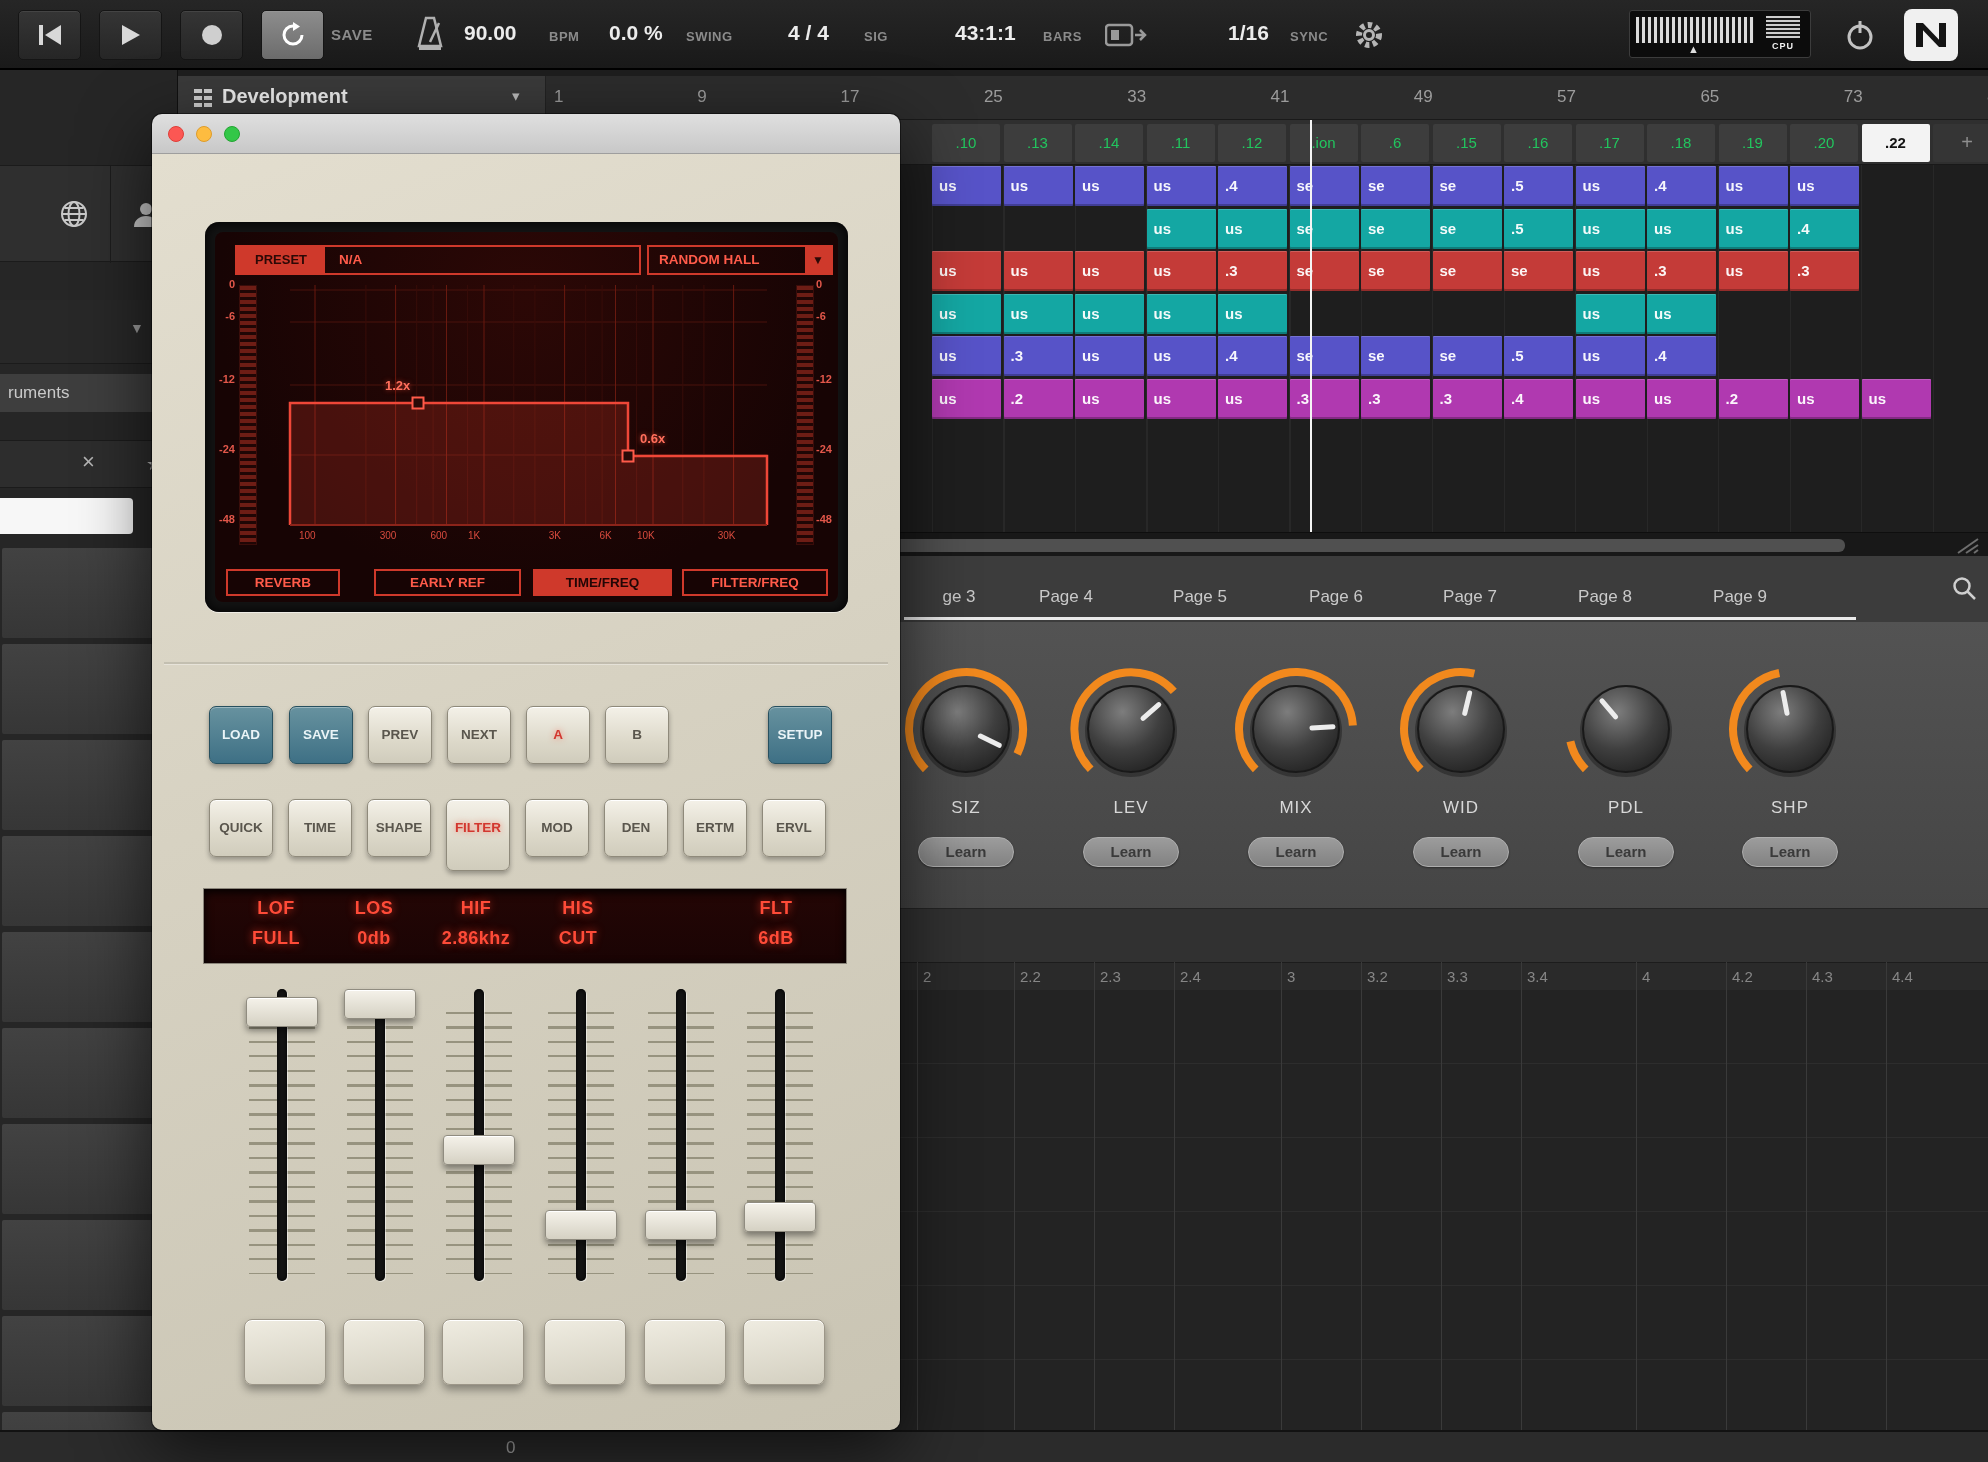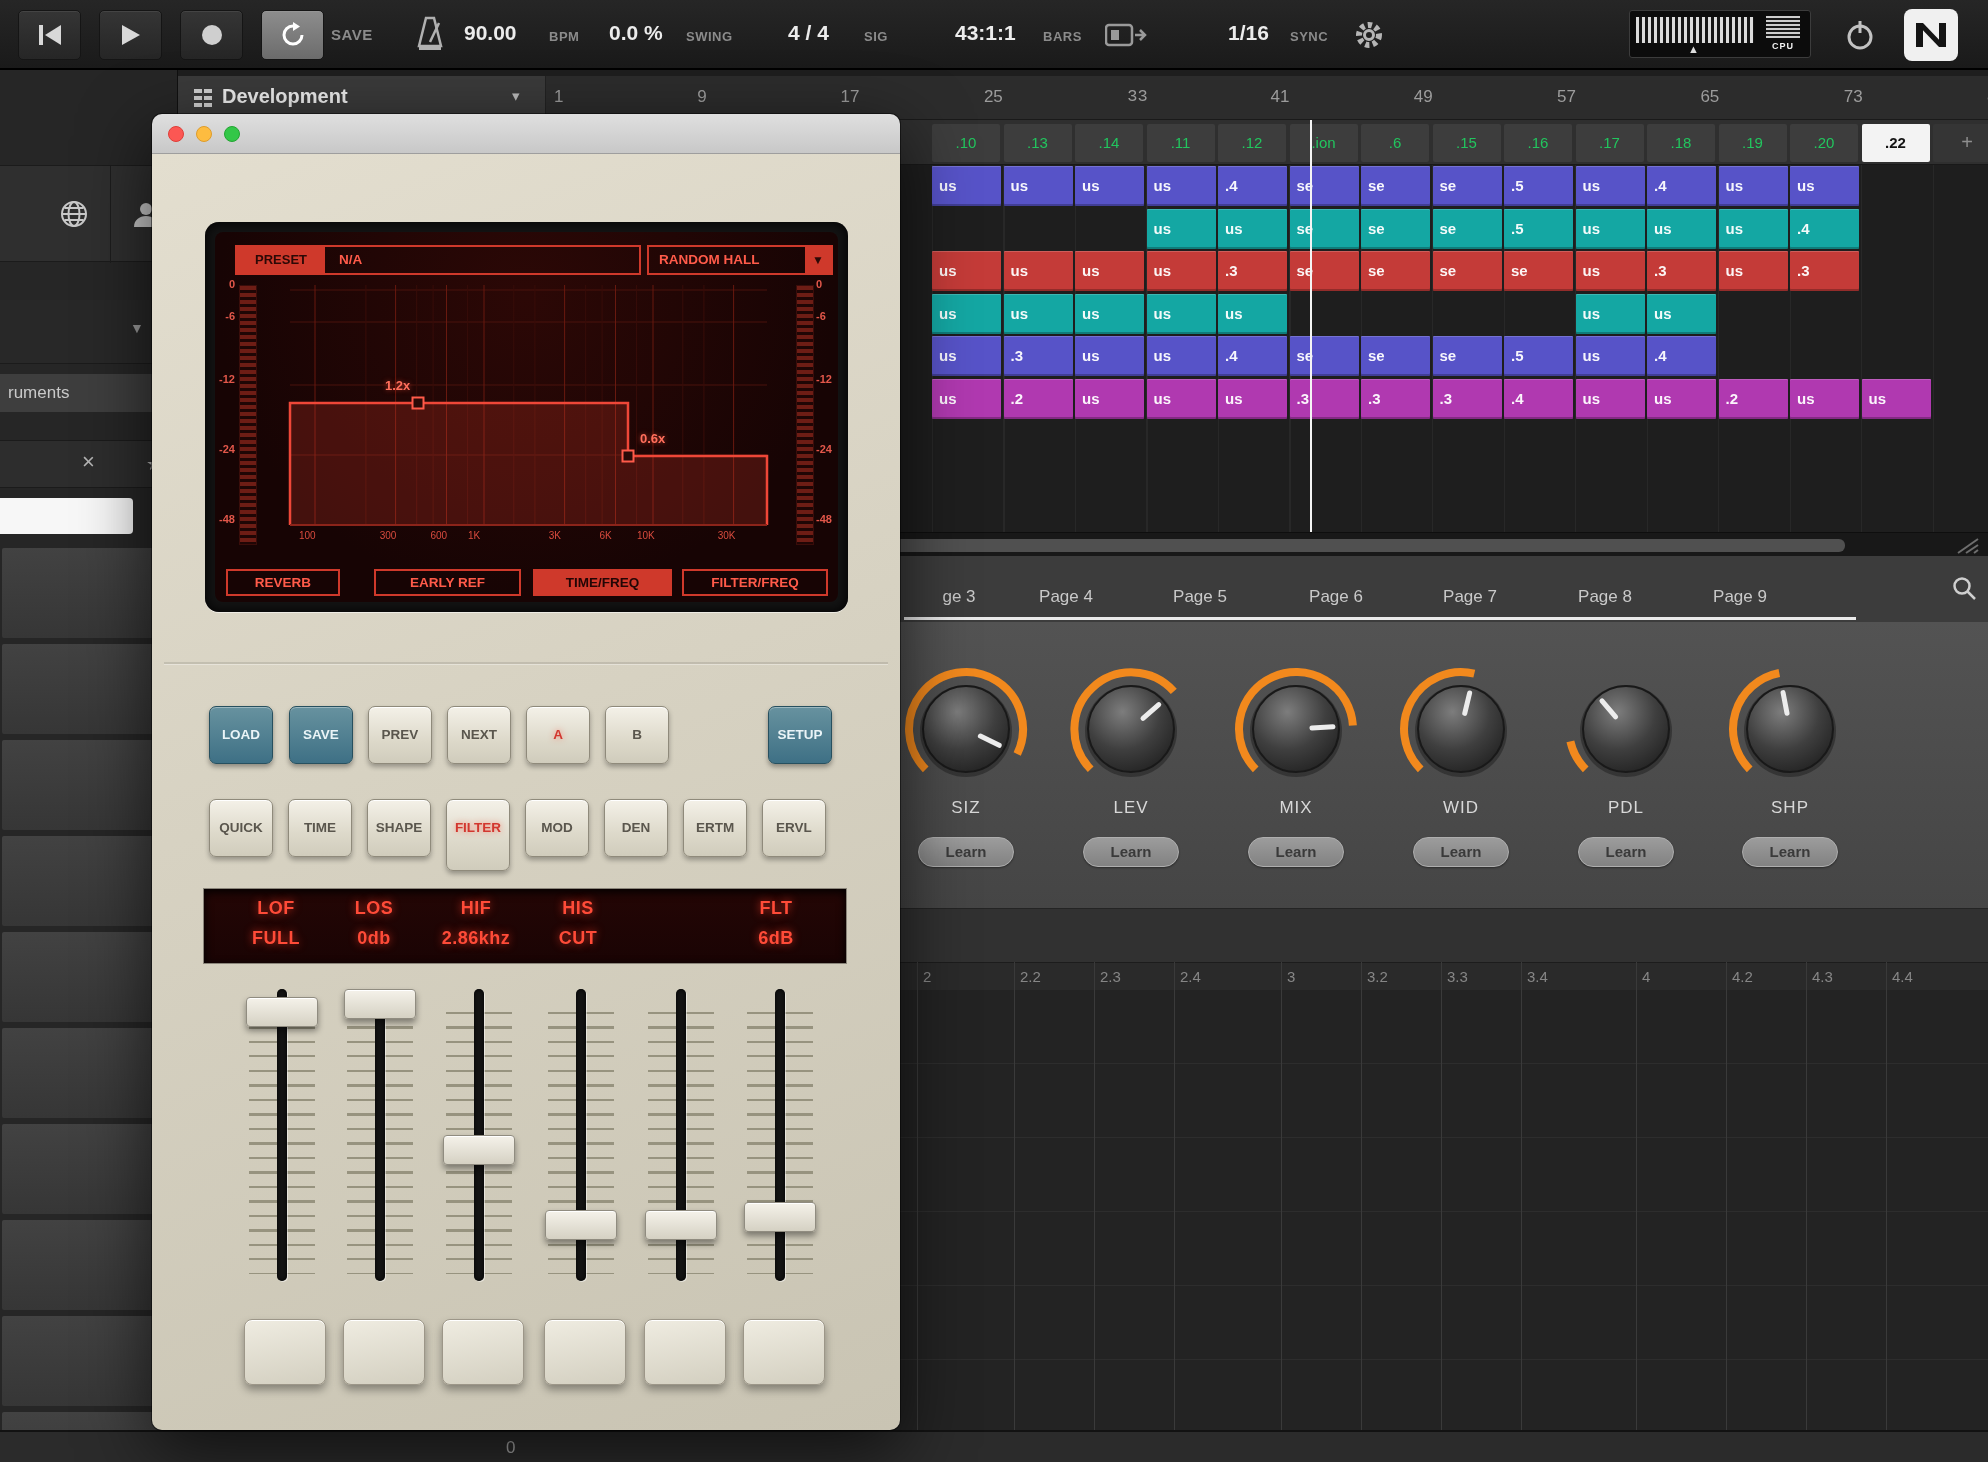--- a/index.html
+++ b/index.html
@@ -357,21 +357,21 @@
         <div class="padbtn" style="position: absolute; left: 290px; top: 1165px; width: 82px; height: 66px;"></div>
         <div class="padbtn" style="position: absolute; left: 392px; top: 1165px; width: 82px; height: 66px;"></div>
         <div class="padbtn" style="position: absolute; left: 492px; top: 1165px; width: 82px; height: 66px;"></div>
         <div class="padbtn" style="position: absolute; left: 591px; top: 1165px; width: 82px; height: 66px;"></div>
       </div>
   </div>
 <div class="gen rulnum" style="position: absolute; left: 554px; top: 87px;">1</div>
     <div class="gen rulnum" style="position: absolute; left: 697.3px; top: 87px;">9</div>
     <div class="gen rulnum" style="position: absolute; left: 840.6px; top: 87px;">17</div>
     <div class="gen rulnum" style="position: absolute; left: 983.9px; top: 87px;">25</div>
-    <div class="gen rulnum" style="position: absolute; left: 1127.2px; top: 87px; font-family: Liberation Mono, monospace;">33</div>
+    <div class="gen rulnum" style="position: absolute; left: 1127.2px; top: 87px;">33</div>
     <div class="gen rulnum" style="position: absolute; left: 1270.5px; top: 87px;">41</div>
     <div class="gen rulnum" style="position: absolute; left: 1413.8px; top: 87px;">49</div>
     <div class="gen rulnum" style="position: absolute; left: 1557.1px; top: 87px;">57</div>
     <div class="gen rulnum" style="position: absolute; left: 1700.4px; top: 87px;">65</div>
     <div class="gen rulnum" style="position: absolute; left: 1843.7px; top: 87px;">73</div>
     <div class="gen rulnum" style="position: absolute; left: 1987px; top: 87px;">81</div>
     <div class="gen pslot" style="position: absolute; left: 932px; top: 124px; width: 68px; height: 38px;">.10</div>
     <div class="gen pslot" style="position: absolute; left: 1003.5px; top: 124px; width: 68px; height: 38px;">.13</div>
     <div class="gen pslot" style="position: absolute; left: 1075px; top: 124px; width: 68px; height: 38px;">.14</div>
     <div class="gen pslot" style="position: absolute; left: 1146.5px; top: 124px; width: 68px; height: 38px;">.11</div>

